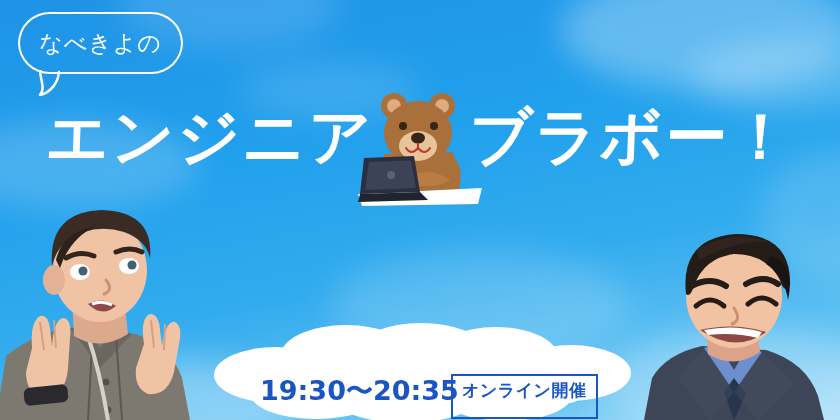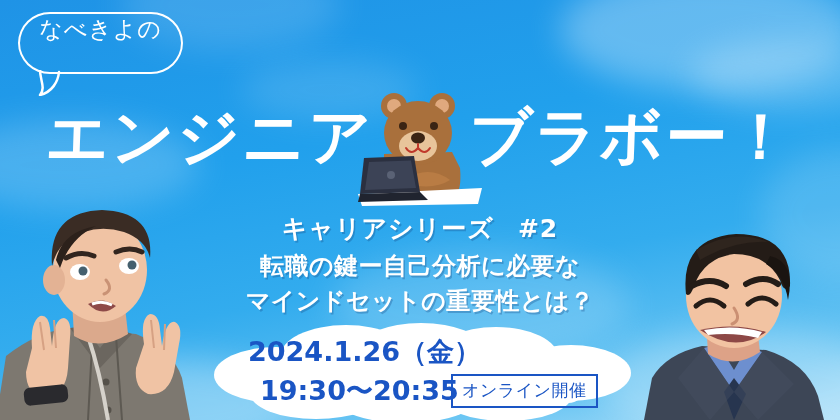--- a/index.html
+++ b/index.html
@@ -21,21 +21,21 @@
   .c5{left:330px;top:250px;width:300px;height:110px;opacity:.16;}
   .c6{left:40px;top:360px;width:260px;height:90px;opacity:.30;}
   .c7{left:600px;top:330px;width:300px;height:110px;opacity:.26;}
   .c8{left:240px;top:60px;width:180px;height:60px;opacity:.12;}
   .c9{left:760px;top:150px;width:160px;height:130px;opacity:.14;}
 
   
   #bubble{
     position:absolute;left:18px;top:12px;width:165px;height:62px;
     border:2.5px solid #ffffff;border-radius:32px/31px;box-sizing:border-box;
-    display:flex;align-items:flex-start;justify-content:center;
+    display:flex;align-items:center;justify-content:center;
   }
   #bubble .btext{
     color:#ffffff;font-size:23px;letter-spacing:1px;font-weight:400;
     white-space:nowrap;
   }
   #bubtail{
     position:absolute;left:38px;top:70px;width:26px;height:26px;
   }
 
   
@@ -76,22 +76,22 @@
     position:absolute;left:240px;top:23px;
     color:#1a55c4;font-size:19px;font-weight:700;letter-spacing:0px;white-space:nowrap;
   }
   .i-time{
     position:absolute;left:54px;top:52px;
     color:#1a55c4;font-size:27px;font-weight:800;letter-spacing:0px;white-space:nowrap;
   }
   .i-badge{
     position:absolute;left:245px;top:53px;
     border:2px solid #1a55c4;color:#1a55c4;
-    font-size:17px;font-weight:400;letter-spacing:.5px;
-    padding:3px 9px 4px;white-space:nowrap;
+    font-size:17px;font-weight:700;letter-spacing:.5px;
+    padding:3px 9px 15px;white-space:nowrap;
   }
 
   
   #personL{position:absolute;left:-4px;top:196px;width:212px;height:224px;}
   #personR{position:absolute;left:638px;top:228px;width:206px;height:192px;}
 </style>
 </head>
 <body>
 
 <div id="banner">
@@ -141,44 +141,36 @@
     <circle cx="76" cy="38" r="4" fill="#3a2414"></circle>
 
     <path d="M0 106 L124 100 L120 116 L4 118 Z" fill="#ffffff"></path>
 
     <path d="M6 70 L56 68 L62 104 L2 106 Z" fill="#2b3040"></path>
     <path d="M11 74 L53 72.5 L58 100 L7 102 Z" fill="#3c4356"></path>
     <ellipse cx="33" cy="87" rx="4" ry="4" fill="#5a6275"></ellipse>
     <path d="M2 106 L62 104 L70 112 L0 114 Z" fill="#20242f"></path>
   </svg>
 
-  <div id="copy">
-    <div class="series">
-      <span>キャリアシリーズ</span><span class="hash">#2</span>
-    </div>
-    <div class="l1">転職の鍵ー自己分析に必要な</div>
-    <div class="l2">マインドセットの重要性とは？</div>
-  </div>
 
   <svg id="blob" viewBox="0 0 440 100">
     <g fill="#ffffff">
       <ellipse cx="70" cy="54" rx="62" ry="28"></ellipse>
       <ellipse cx="140" cy="36" rx="66" ry="32"></ellipse>
       <ellipse cx="215" cy="28" rx="62" ry="26"></ellipse>
       <ellipse cx="290" cy="36" rx="62" ry="30"></ellipse>
       <ellipse cx="365" cy="52" rx="60" ry="28"></ellipse>
       <ellipse cx="110" cy="72" rx="66" ry="26"></ellipse>
       <ellipse cx="200" cy="78" rx="70" ry="24"></ellipse>
       <ellipse cx="300" cy="74" rx="66" ry="26"></ellipse>
       <rect x="60" y="30" width="320" height="52" rx="18"></rect>
     </g>
   </svg>
 
   <div id="info">
-    <div class="i-date">2024.1.26（金）</div>
     <div class="i-time">19:30〜20:35</div>
     <div class="i-badge">オンライン開催</div>
   </div>
 
   <svg id="personL" viewBox="0 0 212 224">
 
     <path d="M10 160 Q40 136, 74 132 L140 138 Q176 152, 186 182 L194 224 L0 224 Z" fill="#7d7870"></path>
     <path d="M74 132 L104 172 L136 138 L120 132 L104 152 L88 130 Z" fill="#6b665f"></path>
     <path d="M120 140 L126 224 M96 150 L92 224" stroke="#5d5952" stroke-width="2" fill="none"></path>
     <circle cx="110" cy="186" r="3.5" fill="#55514a"></circle>

